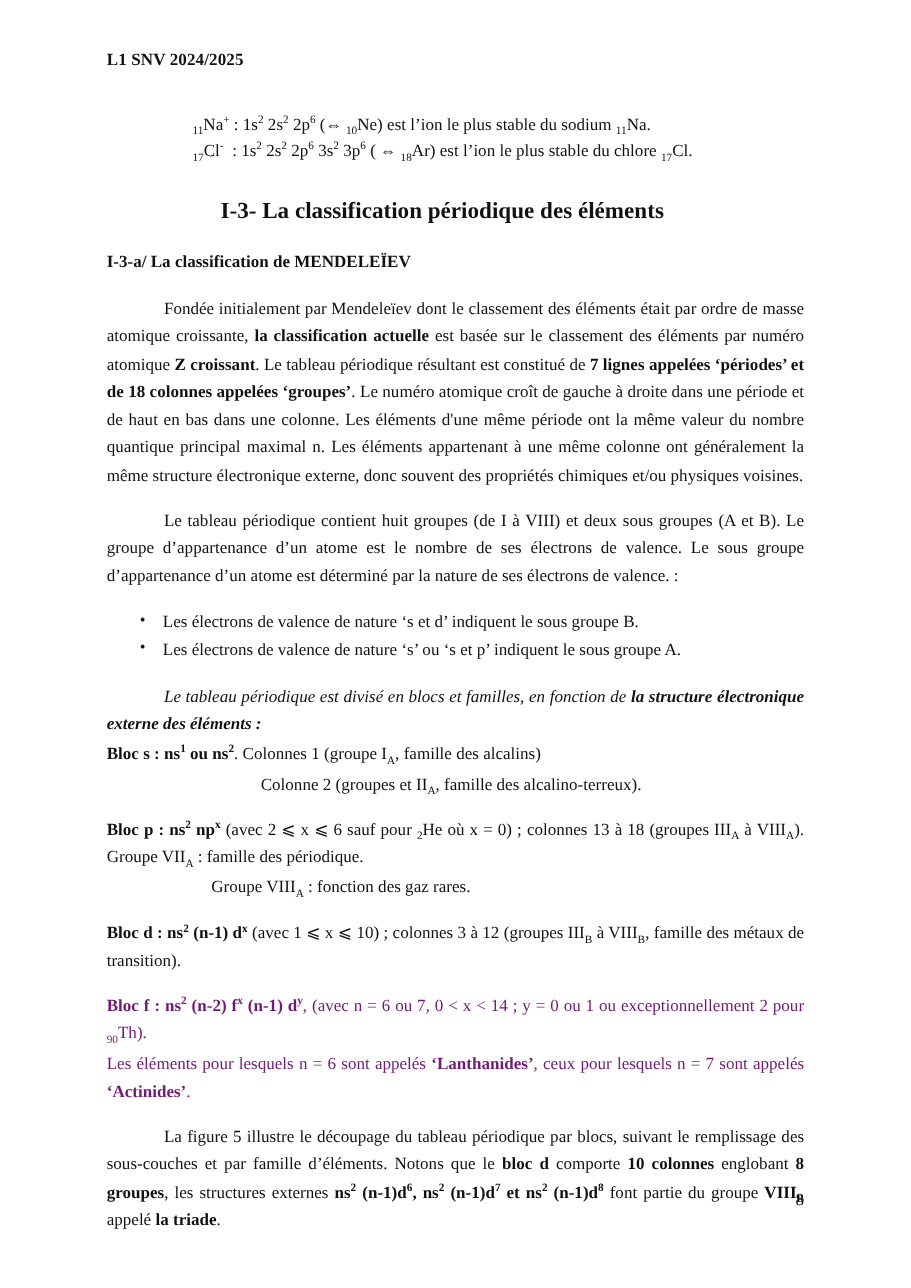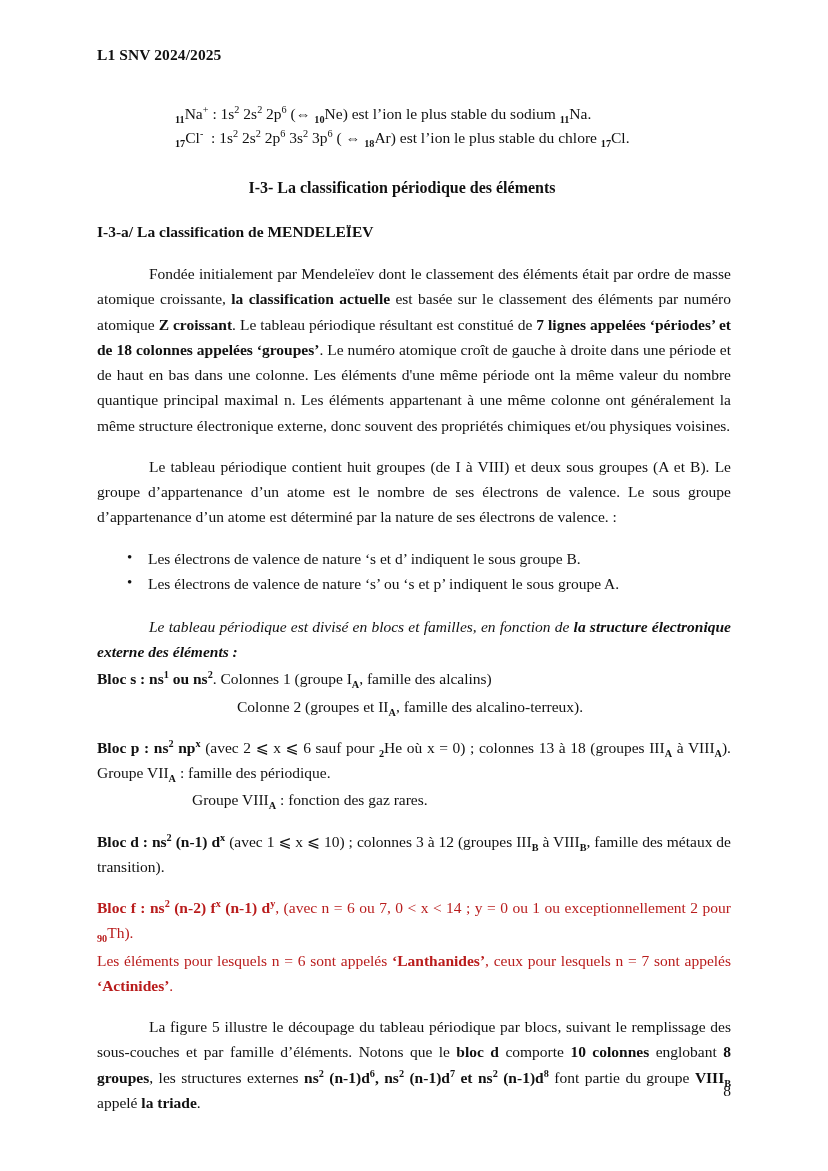--- a/index.html
+++ b/index.html
@@ -36,21 +36,21 @@
   }
   .eq-block {
     margin: 0 0 30px 0;
     padding-left: 78px;
     font-size: 15.5px;
     line-height: 1.52;
   }
   .eq-line { white-space: nowrap; }
   .section-title {
     text-align: center;
-    font-size: 16px;
+    font-size: 21px;
     font-weight: bold;
     margin: 0 0 26px 0;
     padding-right: 24px;
   }
   .sub-title {
     font-size: 15.5px;
     font-weight: bold;
     margin: 0 0 20px 0;
   }
   p.para {
@@ -82,24 +82,24 @@
   }
   .blocline {
     font-size: 15.5px;
     line-height: 1.63;
     text-align: justify;
     margin: 0 0 2px 0;
   }
   .blocline.gap { margin-bottom: 16px; }
   .indent-mid { padding-left: 140px; }
   .indent-small { padding-left: 95px; }
-  .blue { color: #b91c1c; }
+  .blue { color: #701a75; }
   .bold { font-weight: bold; }
   sup { font-size: 0.66em; vertical-align: super; line-height: 0; }
-  sub { font-size: 0.66em; vertical-align: sub; line-height: 0; font-weight: bold; }
+  sub { font-size: 0.66em; vertical-align: sub; line-height: 0; }
   .arrow { font-size: 0.95em; }
   .page-number {
     position: absolute;
     left: 0;
     top: 1082px;
     width: 731px;
     text-align: right;
     font-size: 15.5px;
   }
   .sp-before { margin-top: 14px; }

